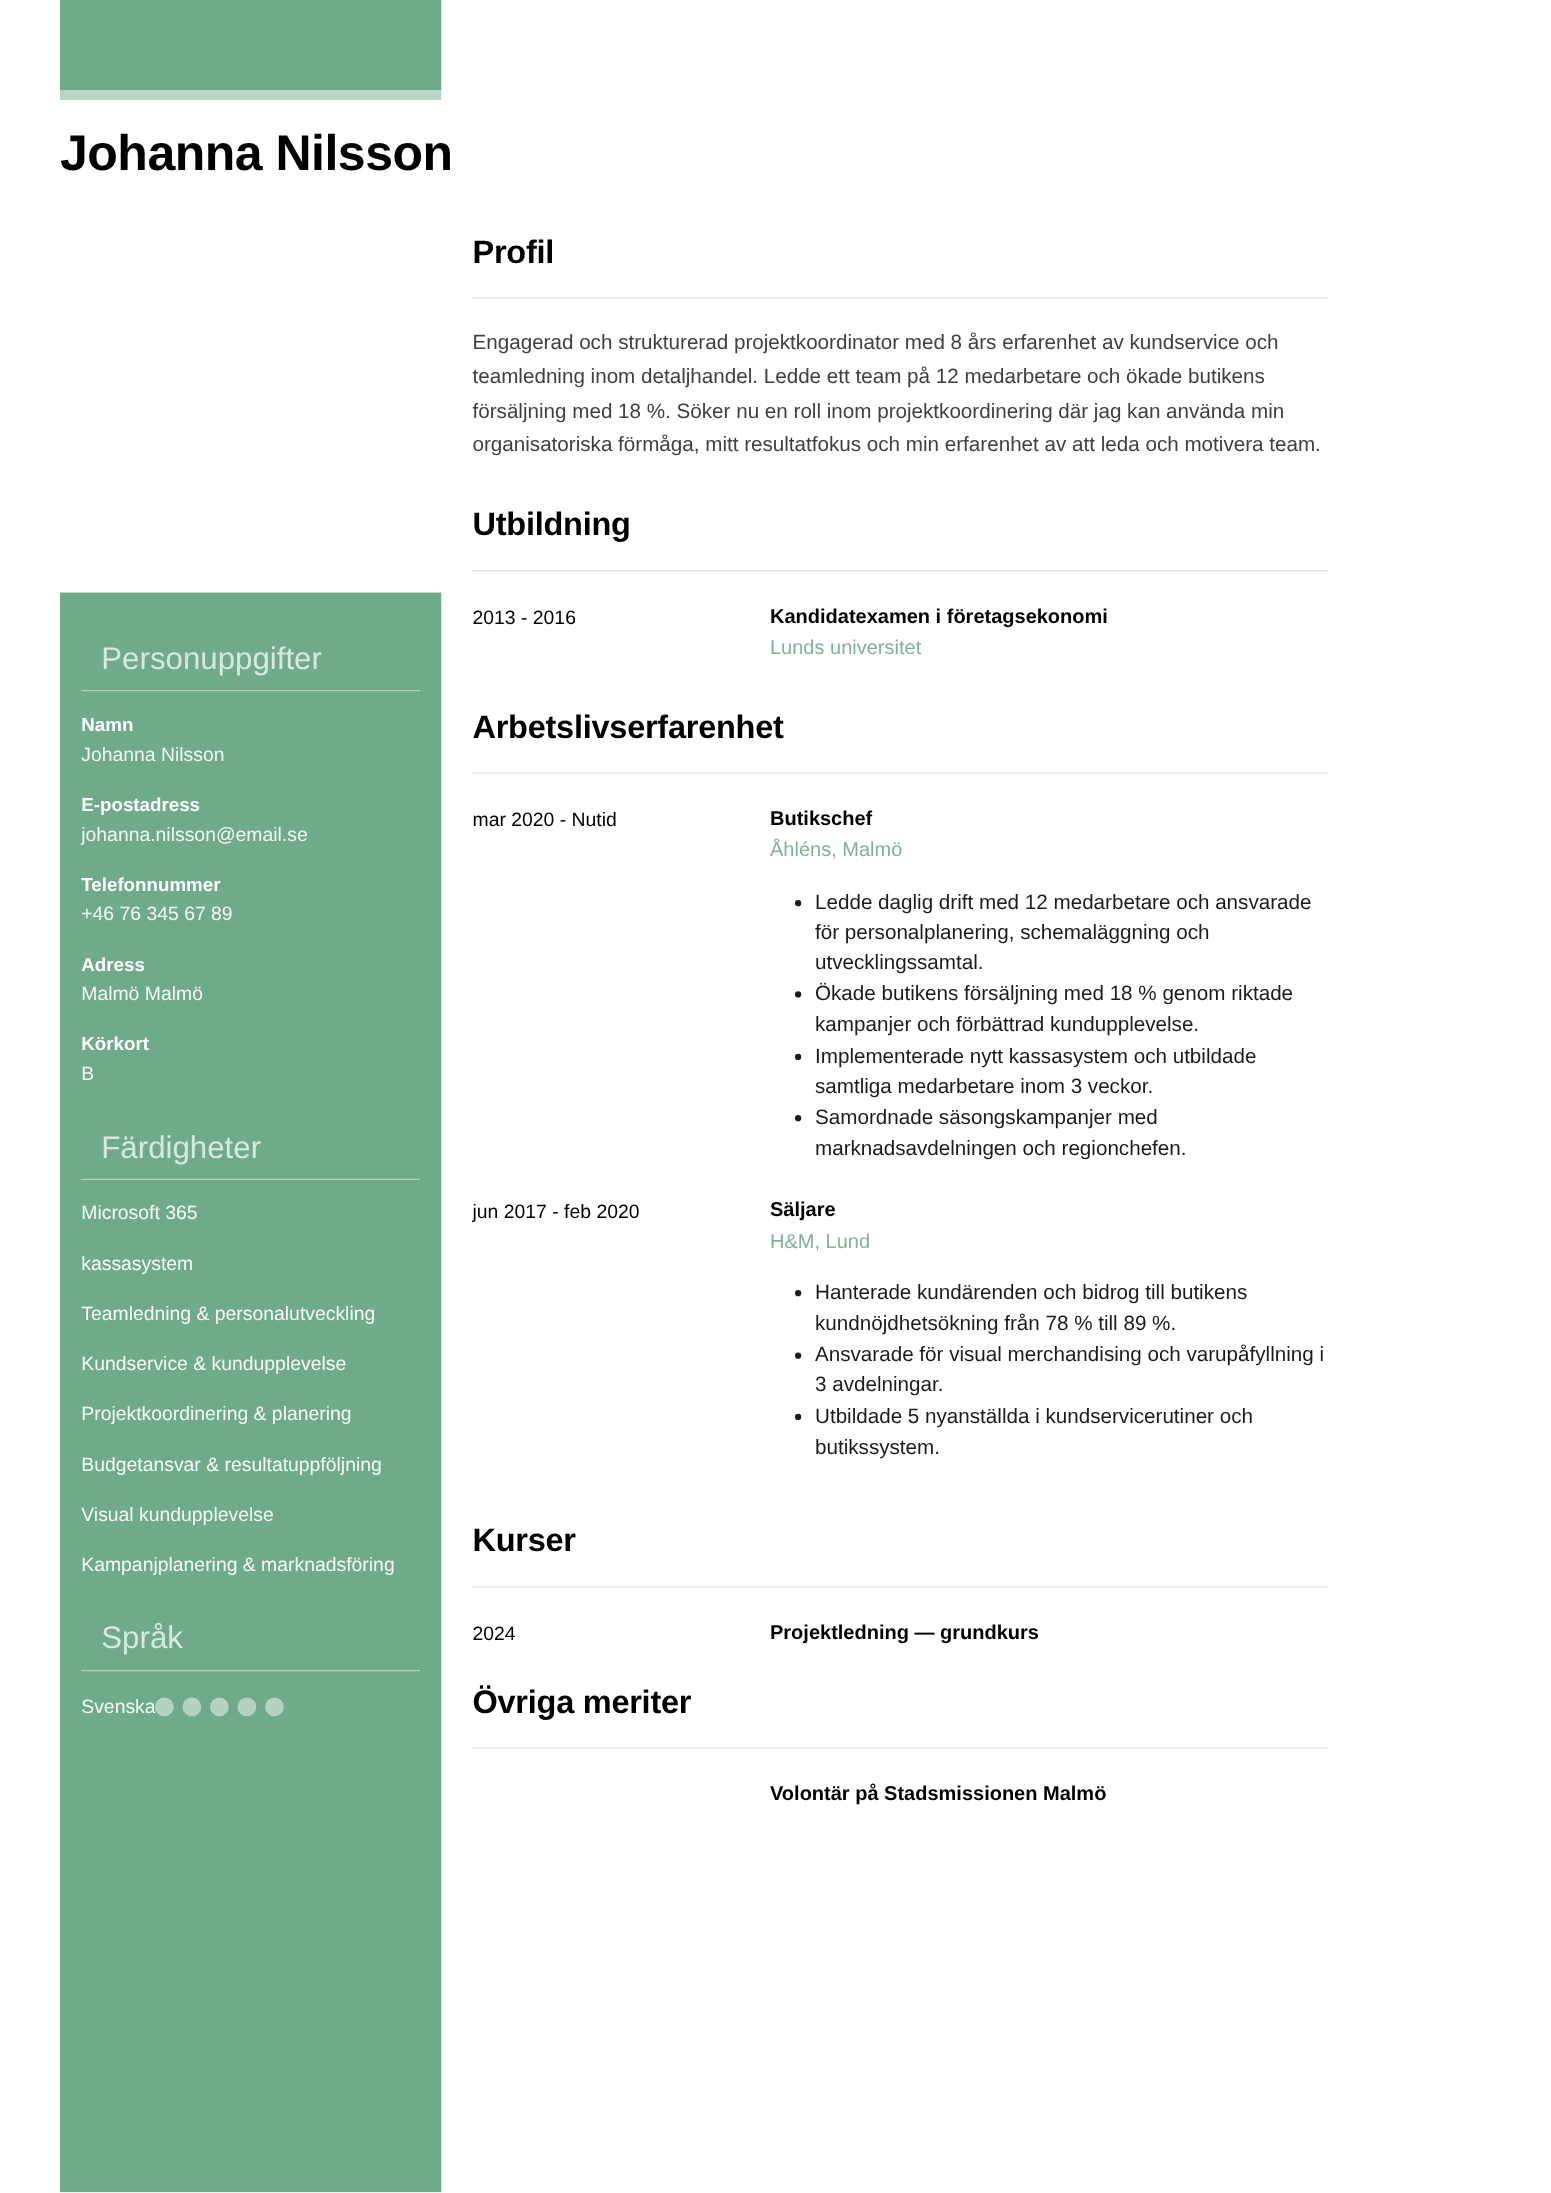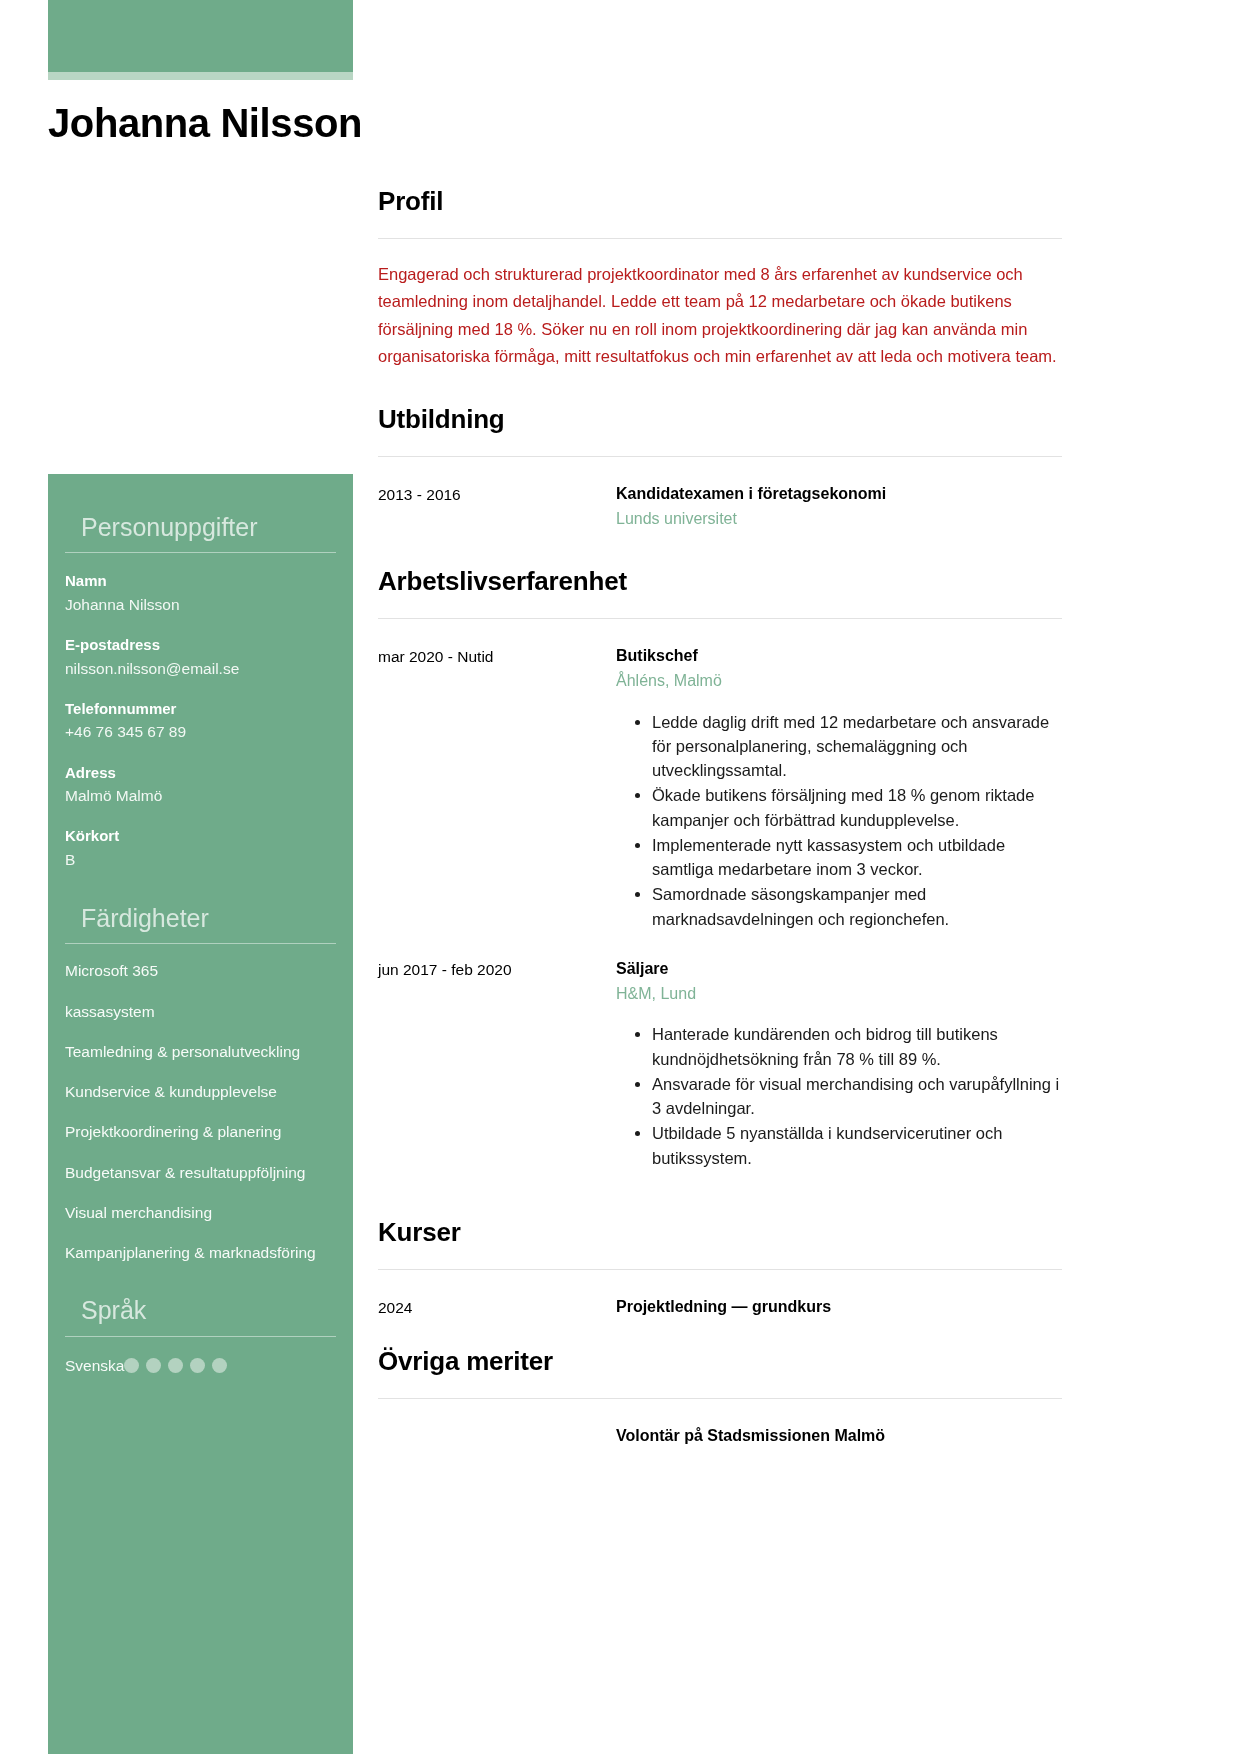--- a/index.html
+++ b/index.html
@@ -136,21 +136,21 @@
   }
   .sec-rule {
     height: 1px;
     background: #e2e2e2;
     margin-top: 21px;
   }
 
   .profile-text {
     font-size: 16.5px;
     line-height: 1.65;
-    color: #b91c1c;
+    color: #404040;
     margin-top: 22px;
     margin-bottom: 34px;
   }
 
   .entry {
     display: flex;
     margin-top: 25px;
   }
   .entry-date {
     width: 238px;
@@ -206,21 +206,21 @@
     <div>
       <div class="side-section-title">Personuppgifter</div>
       <div class="side-rule"></div>
 
       <div class="pd-item">
         <div class="pd-label">Namn</div>
         <div class="pd-value">Johanna Nilsson</div>
       </div>
       <div class="pd-item">
         <div class="pd-label">E-postadress</div>
-        <div class="pd-value">nilsson.nilsson@email.se</div>
+        <div class="pd-value">johanna.nilsson@email.se</div>
       </div>
       <div class="pd-item">
         <div class="pd-label">Telefonnummer</div>
         <div class="pd-value">+46 76 345 67 89</div>
       </div>
       <div class="pd-item">
         <div class="pd-label">Adress</div>
         <div class="pd-value">Malmö Malmö</div>
       </div>
       <div class="pd-item">
@@ -232,21 +232,21 @@
     <div>
       <div class="side-section-title">Färdigheter</div>
       <div class="side-rule"></div>
       <div class="skills-list">
         <div class="skill-item">Microsoft 365</div>
         <div class="skill-item">kassasystem</div>
         <div class="skill-item">Teamledning &amp; personalutveckling</div>
         <div class="skill-item">Kundservice &amp; kundupplevelse</div>
         <div class="skill-item">Projektkoordinering &amp; planering</div>
         <div class="skill-item">Budgetansvar &amp; resultatuppföljning</div>
-        <div class="skill-item">Visual merchandising</div>
+        <div class="skill-item">Visual kundupplevelse</div>
         <div class="skill-item">Kampanjplanering &amp; marknadsföring</div>
       </div>
     </div>
 
     <div>
       <div class="side-section-title">Språk</div>
       <div class="side-rule"></div>
       <div class="lang-row">
         <div class="lang-name">Svenska</div>
         <div class="lang-dots">

